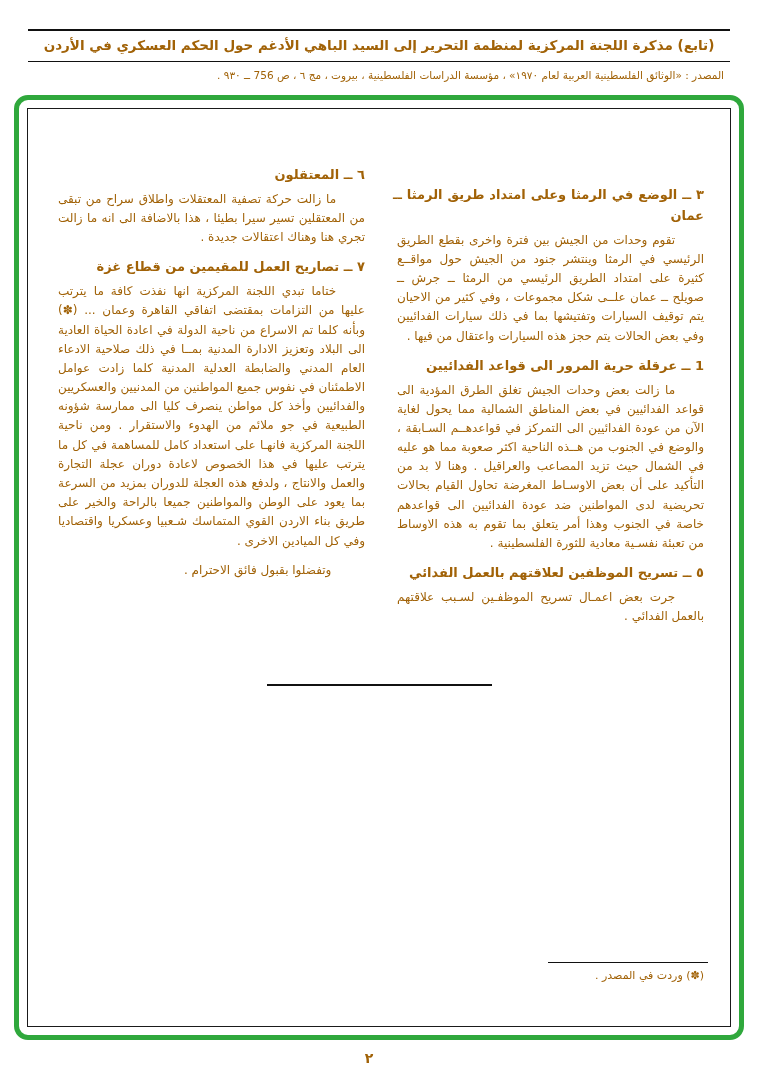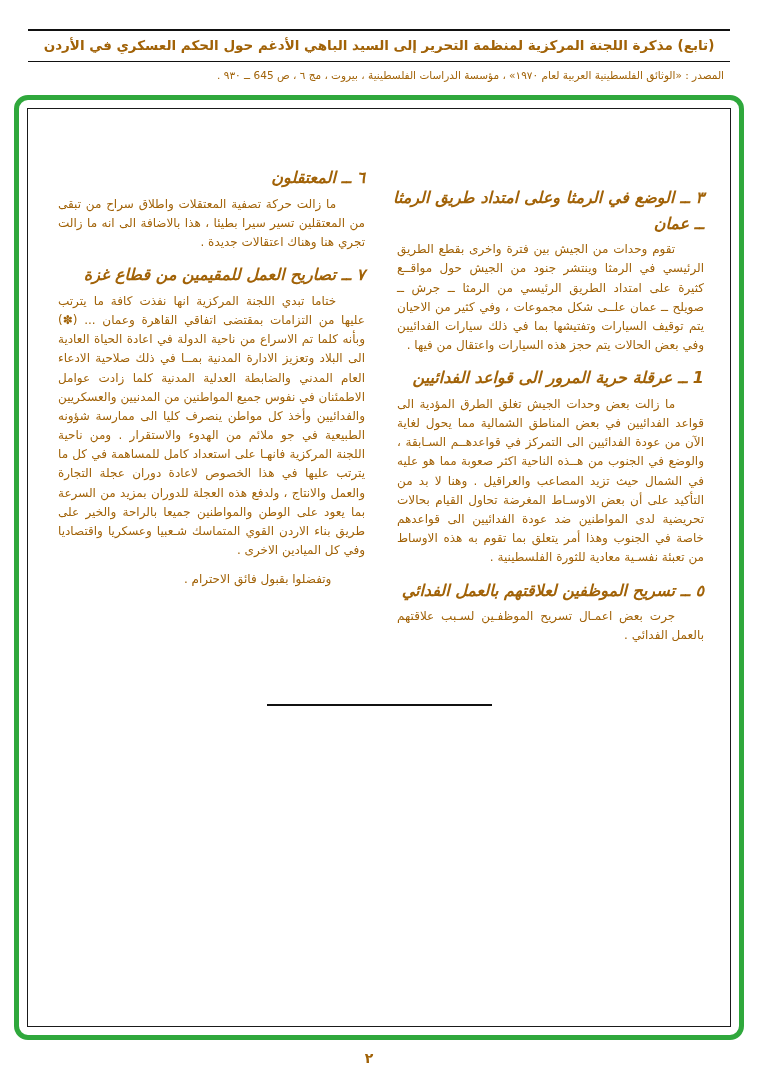--- a/index.html
+++ b/index.html
@@ -76,23 +76,22 @@
   }
   .col {
     flex: 1 1 0;
     text-align: justify;
   }
   .col-first {
     padding-top: 20px;
   }
   .sec-heading {
     font-weight: bold;
-    font-size: 16px;
+    font-size: 13px;
     margin: 10px 0 4px 0;
-    font-style: italic;
   }
   .sec-heading:first-child {
     margin-top: 0;
   }
   .para {
     margin: 0 0 6px 4px;
     text-indent: 2.4em;
   }
   .closing {
     margin: 10px 0 0 0;
@@ -139,21 +138,21 @@
 </style>
 </head>
 <body>
 
 <div class="page">
 
   <header class="header">
     <div class="rule-heavy"></div>
     <div class="header-title">(تابع) مذكرة اللجنة المركزية لمنظمة التحرير إلى السيد الباهي الأدغم حول الحكم العسكري في الأردن</div>
     <div class="rule-light"></div>
-    <div class="header-source">المصدر : «الوثائق الفلسطينية العربية لعام ١٩٧٠» ، مؤسسة الدراسات الفلسطينية ، بيروت ، مج ٦ ، ص 645 ــ ٩٣٠ .</div>
+    <div class="header-source">المصدر : «الوثائق الفلسطينية العربية لعام ١٩٧٠» ، مؤسسة الدراسات الفلسطينية ، بيروت ، مج ٦ ، ص 756 ــ ٩٣٠ .</div>
   </header>
 
   <div class="green-frame">
     <div class="inner-frame">
 
       <div class="doc-body">
         <div class="columns">
 
           <section class="col col-first">
             <h3 class="sec-heading">٣ ــ الوضع في الرمثا وعلى امتداد طريق الرمثا ــ عمان</h3>
@@ -174,19 +173,23 @@
             <p class="para">ختاما تبدي اللجنة المركزية انها نفذت كافة ما يترتب عليها من التزامات بمقتضى اتفاقي القاهرة وعمان ... (✽) وبأنه كلما تم الاسراع من ناحية الدولة في اعادة الحياة العادية الى البلاد وتعزيز الادارة المدنية بمــا في ذلك صلاحية الادعاء العام المدني والضابطة العدلية المدنية كلما زادت عوامل الاطمئنان في نفوس جميع المواطنين من المدنيين والعسكريين والفدائيين وأخذ كل مواطن ينصرف كليا الى ممارسة شؤونه الطبيعية في جو ملائم من الهدوء والاستقرار . ومن ناحية اللجنة المركزية فانهـا على استعداد كامل للمساهمة في كل ما يترتب عليها في هذا الخصوص لاعادة دوران عجلة التجارة والعمل والانتاج ، ولدفع هذه العجلة للدوران بمزيد من السرعة بما يعود على الوطن والمواطنين جميعا بالراحة والخير على طريق بناء الاردن القوي المتماسك شـعبيا وعسكريا واقتصاديا وفي كل الميادين الاخرى .</p>
 
             <p class="closing">وتفضلوا بقبول فائق الاحترام .</p>
           </section>
 
         </div>
 
         <div class="mid-divider"></div>
       </div>
 
+      <div class="footnote">
+        <div class="footnote-rule"></div>
+        <div class="footnote-text">(✽) وردت في المصدر .</div>
+      </div>
 
     </div>
   </div>
 
   <div class="page-number">٢</div>
 
 </div>
 
 </body></html>

